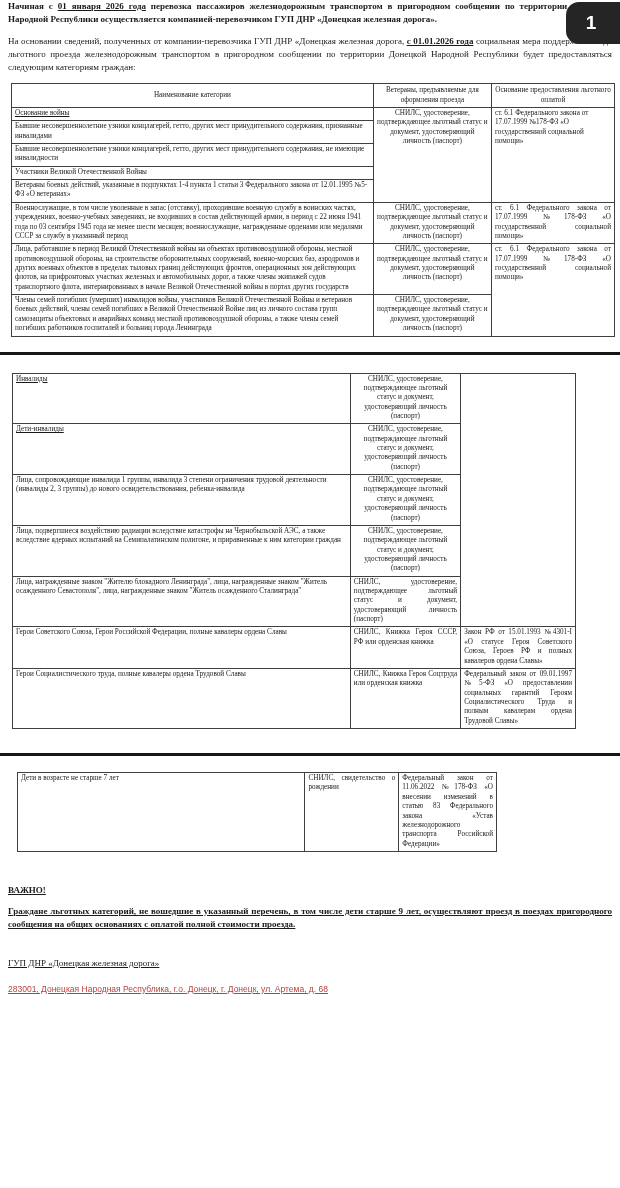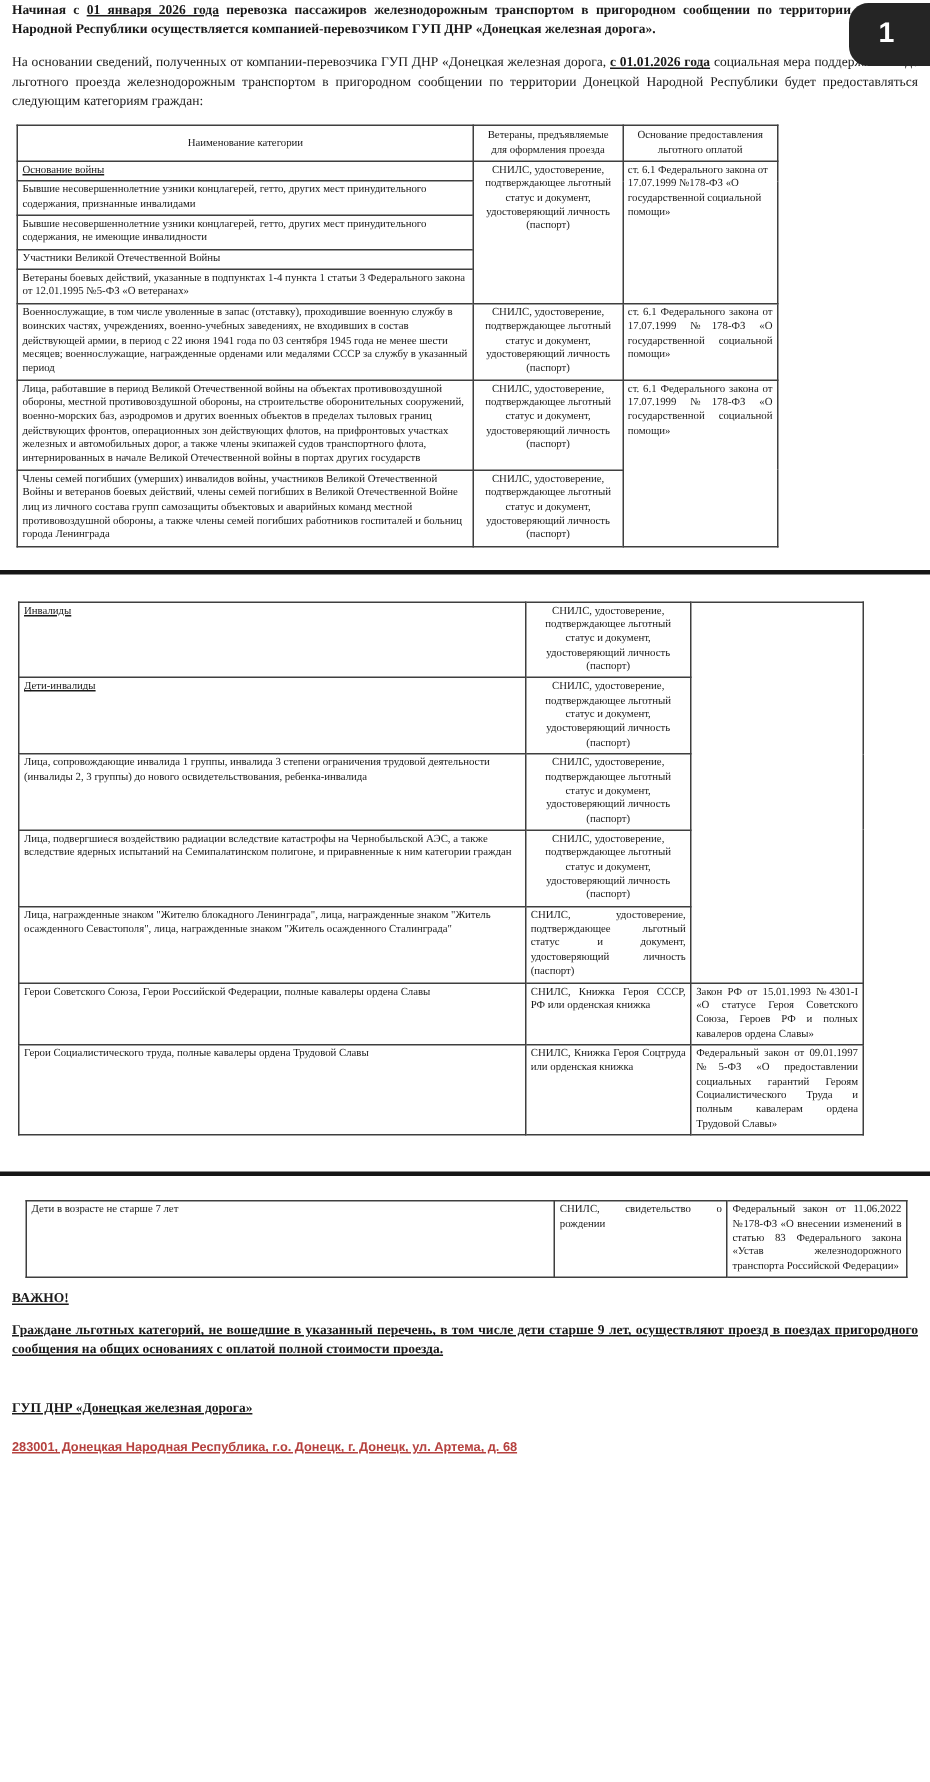--- a/index.html
+++ b/index.html
@@ -40,23 +40,23 @@
   }
   .bold { font-weight:bold; }
   .u { text-decoration:underline; }
 
   table.t {
     border-collapse:collapse;
     table-layout:fixed;
     font-size:7.2px; line-height:1.3;
     color:#1a1a1a;
   }
-  .t1 { margin:4px 0 0 11px; width:508px; }
+  .t1 { margin:4px 0 0 11px; width:604px; }
   .t2 { margin:0 0 0 12px; width:564px; }
-  .t3 { margin:0 0 0 17px; width:588px; }
+  .t3 { margin:0 0 0 17px; width:480px; }
   table.t th, table.t td {
     border:1px solid #3f3f3f;
     vertical-align:top;
     padding:1px 3px 2px 3px;
     font-weight:normal;
     overflow:hidden;
   }
   table.t th { text-align:center; vertical-align:middle; padding:2px 3px; }
   td.cat { text-align:left; }
   td.docs { text-align:center; }
@@ -65,41 +65,40 @@
   td.basis.just { text-align:justify; }
 
   .pagebreak {
     width:620px; height:3px;
     background:#161616;
   }
   .pb1 { margin-top:15px; margin-bottom:18px; }
   .pb2 { margin-top:24px; margin-bottom:16px; }
 
   .important-heading {
-    margin:8px 8px 10px 8px;
+    margin:33px 8px 10px 8px;
     font-size:9px; font-weight:bold;
   }
   .important-text {
     margin:0 8px 0 8px;
     font-size:9px; font-weight:bold;
     text-align:justify; line-height:1.5;
   }
   .company {
     margin:26px 8px 0 8px;
-    font-size:9px; font-weight:bold;
+    font-size:9px; font-weight:normal;
   }
   .address {
     display:block;
     margin:16px 8px 4px 8px;
     font-family:"Liberation Sans", sans-serif;
     font-size:8.5px;
     color:#b5413e;
     text-decoration:underline;
     cursor:pointer;
-    font-weight:bold;
   }
 </style>
 </head>
 <body>
 
 <div class="page">
 
   <div class="badge">1</div>
 
 

